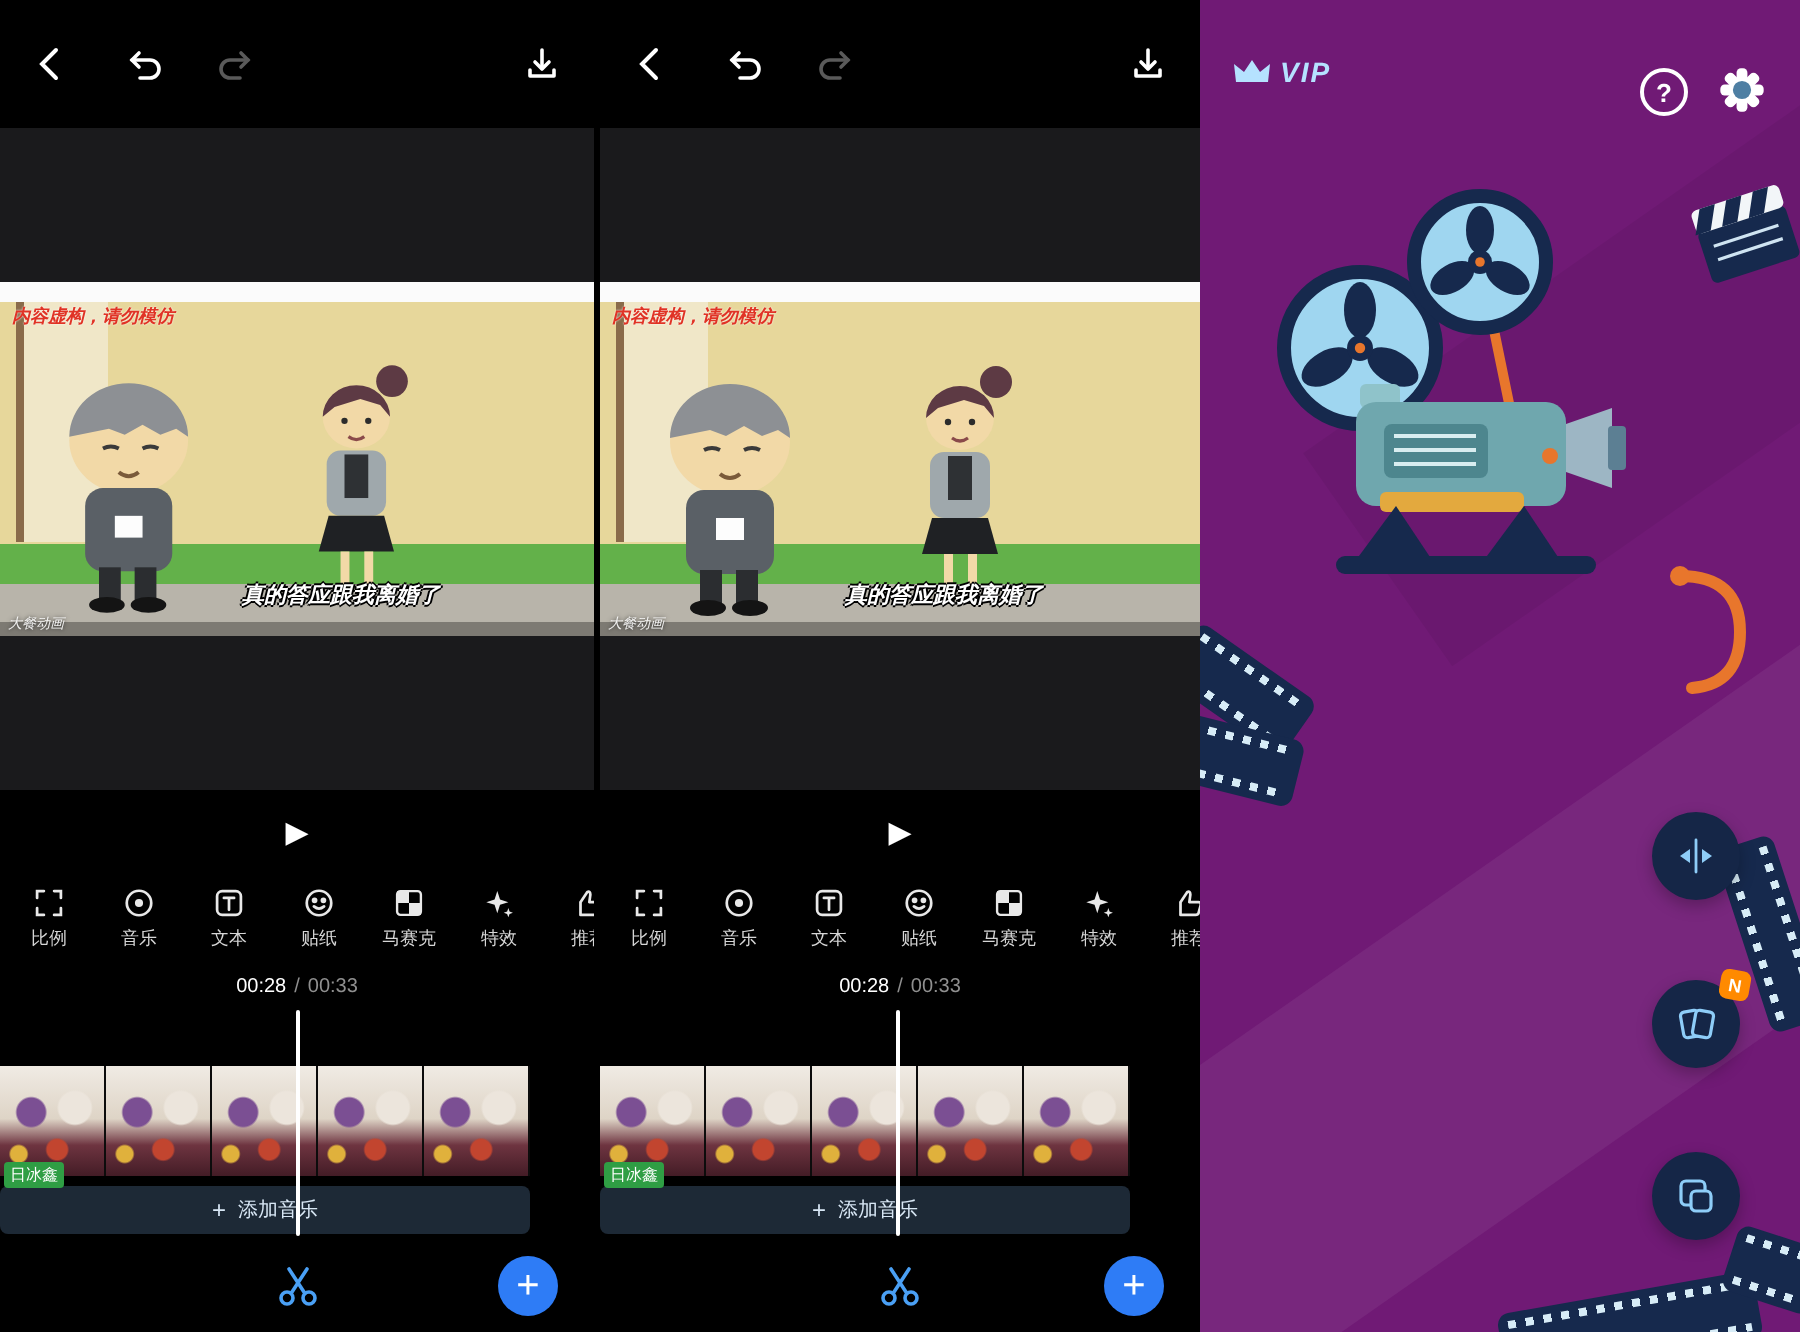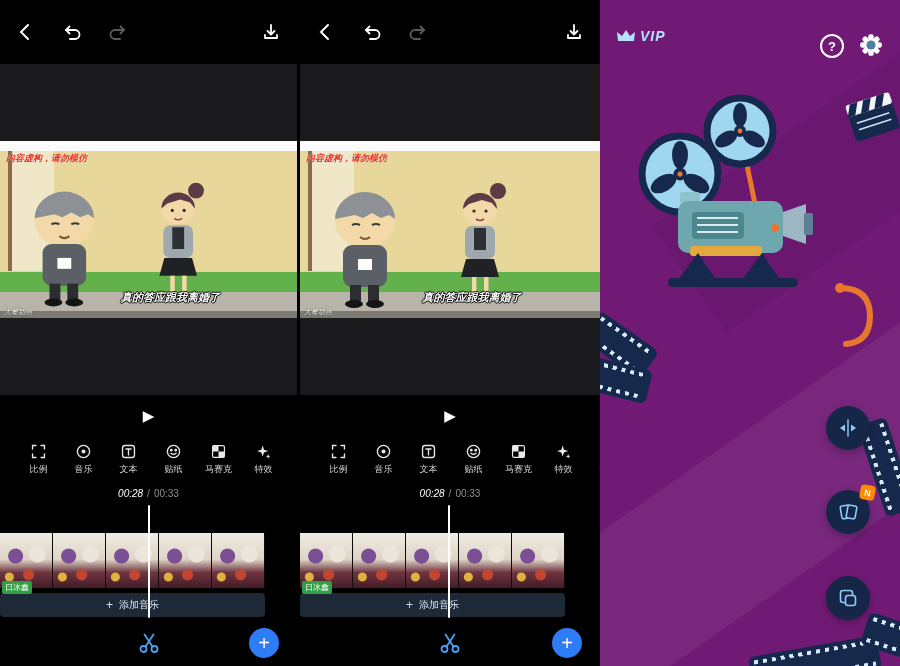--- a/index.html
+++ b/index.html
@@ -26,28 +26,28 @@
   .disclaimer { position:absolute; top:1px; left:6px; font-size:9px; font-weight:bold; color:#e03325;
     text-shadow:0 0 1px #fff; }
   .subtitle { position:absolute; bottom:13px; left:0; right:0; text-align:center; color:#fff; font-size:11px;
     font-weight:bold; text-shadow:-1px 0 #000,1px 0 #000,0 -1px #000,0 1px #000;padding-left:44px; }
   .watermark { position:absolute; bottom:1px; left:4px; font-size:7px; color:rgba(255,255,255,.9);
     text-shadow:0 0 2px rgba(0,0,0,.7); }
 
   .playrow { height:42px; display:flex; align-items:center; justify-content:center; background:#000; }
   .playglyph { color:#fff; font-size:15px; }
 
-  .tools { height:45px; display:flex; overflow:hidden; background:#000; padding-left:16px; }
+  .tools { height:45px; display:flex; overflow:hidden; background:#000; padding-left:2px; }
   .tool { flex:0 0 45px; display:flex; flex-direction:column; align-items:center; justify-content:center; gap:3px; }
   .tool svg { width:17px; height:17px; }
   .tlabel { font-size:9px; color:#d6d6d6; white-space:nowrap; }
 
   .timerow { height:23px; display:flex; align-items:center; justify-content:center; gap:4px;
     background:#000; font-size:10px; color:#8f8f8f; }
-  .tcur { color:#fff;font-style:italic; }
+  .tcur { color:#fff; }
 
   .tzone { height:115px; position:relative; background:#000; }
   .thumbs { position:absolute; left:0; top:28px; width:265px; height:55px; display:flex; overflow:hidden; }
   .thumb { flex:0 0 53px; height:55px; border-right:1px solid #0c0c0c;
     background:
       radial-gradient(circle at 30% 42%, #7b4f93 0 7px, rgba(0,0,0,0) 8px),
       radial-gradient(circle at 72% 38%, #ece5dc 0 8px, rgba(0,0,0,0) 9px),
       radial-gradient(circle at 55% 76%, #c2452f 0 5px, rgba(0,0,0,0) 6px),
       radial-gradient(circle at 18% 80%, #e0b13c 0 4px, rgba(0,0,0,0) 5px),
       linear-gradient(180deg, #f0ebe4 0%, #ded4c6 48%, #6e3440 72%, #431c26 100%); }

